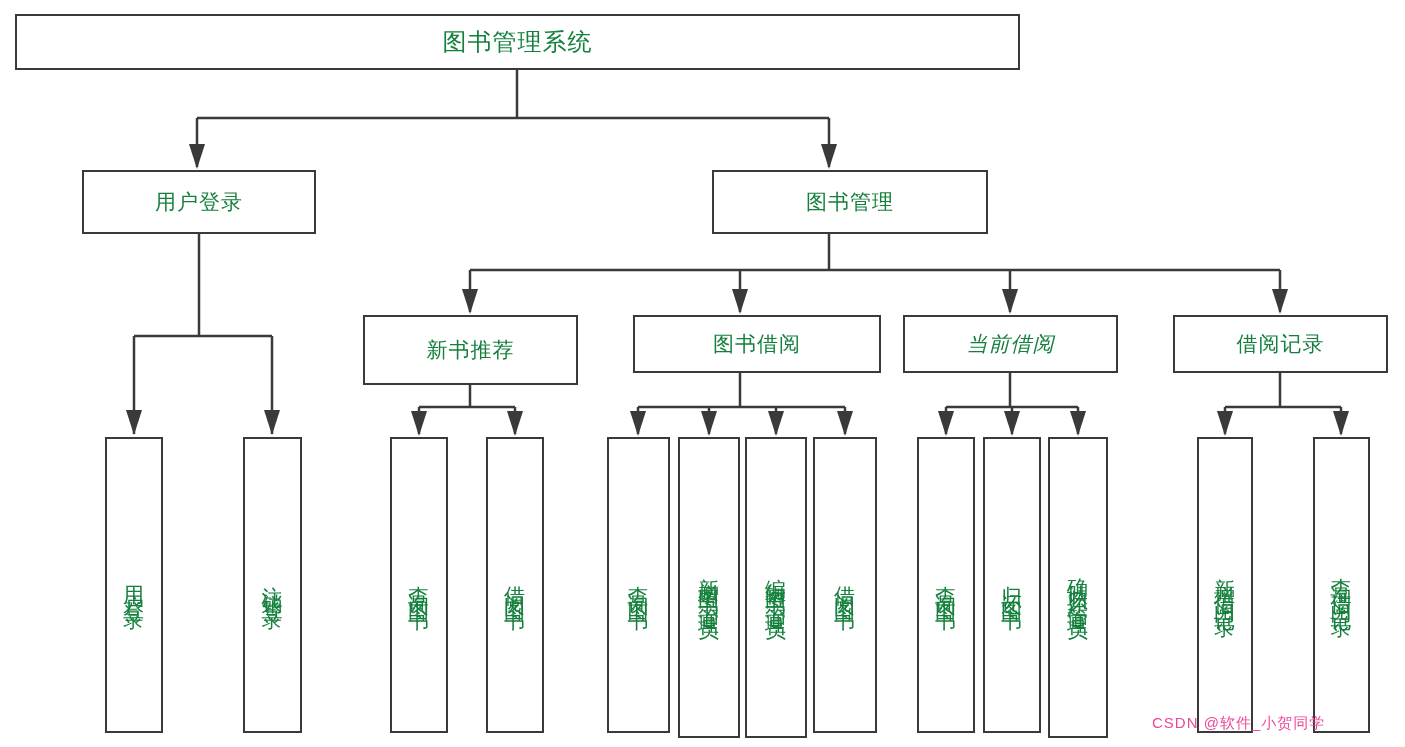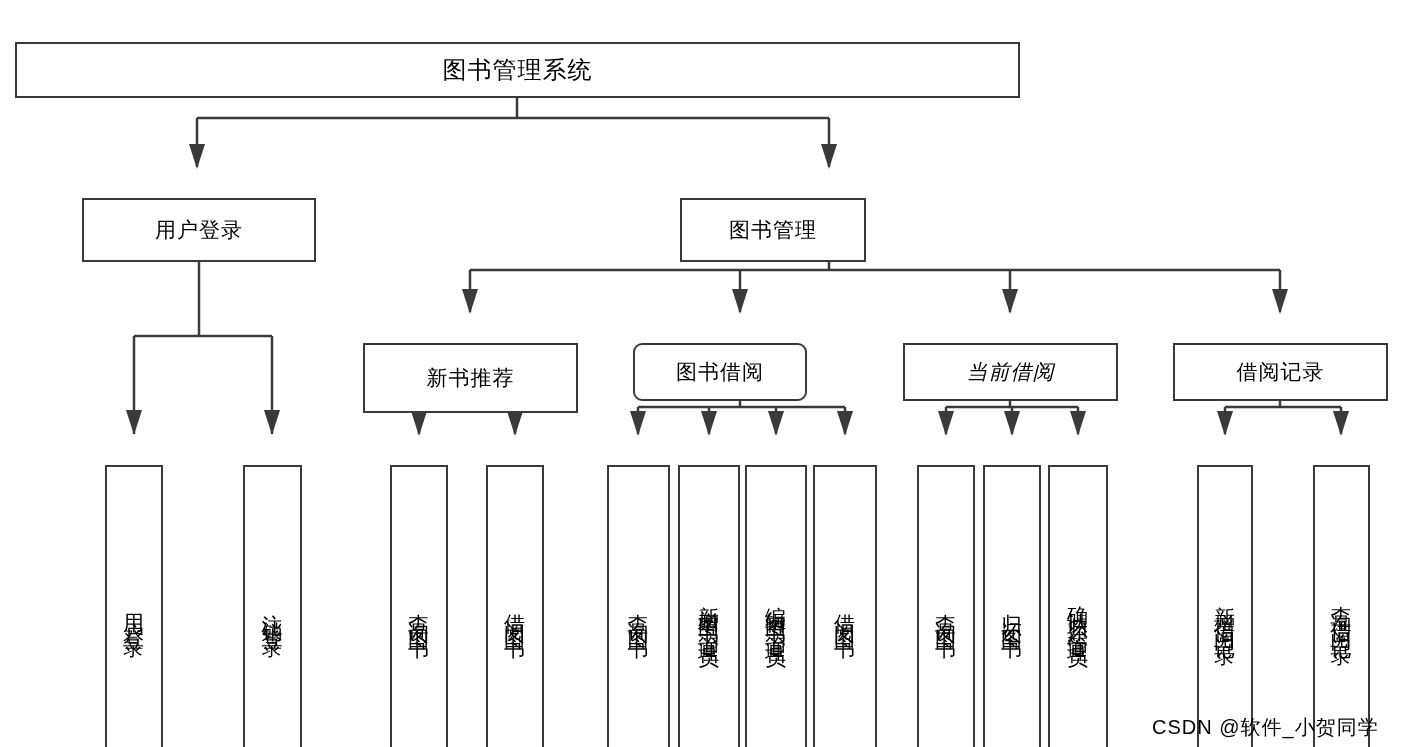--- a/index.html
+++ b/index.html
@@ -23,40 +23,39 @@
     pointer-events: none;
   }
   .box {
     position: absolute;
     box-sizing: border-box;
     border: 2px solid #3a3a3a;
     background: #ffffff;
     display: flex;
     align-items: center;
     justify-content: center;
-    color: #000000;
+    color: #15803d;
     text-align: left;
-    margin-top: 28px;
   }
   .box.root  { font-size: 24px; letter-spacing: 1px; }
   .box.branch{ font-size: 21px; letter-spacing: 1px; }
   .box.leaf {
     writing-mode: vertical-lr;
     text-orientation: upright;
     font-size: 21px;
     letter-spacing: 8px;
     line-height: 1;
     padding: 4px 0;
   }
   .watermark {
     position: absolute;
     left: 1152px;
     top: 714px;
-    font-size: 20px;
-    color: #000000;
+    font-size: 15px;
+    color: #ec4899;
     letter-spacing: 1px;
     white-space: nowrap;
     z-index: 5;
   }
 </style>
 </head>
 <body>
 
 <div class="canvas">
 
@@ -137,24 +136,24 @@
       <path d="M1012,436 L1004,411 L1020,411 Z"></path>
       <path d="M1078,436 L1070,411 L1086,411 Z"></path>
       <path d="M1225,436 L1217,411 L1233,411 Z"></path>
       <path d="M1341,436 L1333,411 L1349,411 Z"></path>
     </g>
   </svg>
 
   <div class="box root" style="left:15px; top:14px; width:1005px; height:56px;">图书管理系统</div>
 
   <div class="box branch" style="left:82px; top:170px; width:234px; height:64px;">用户登录</div>
-  <div class="box branch" style="left:680px; top:170px; width:186px; height:64px;">图书管理</div>
+  <div class="box branch" style="left:712px; top:170px; width:276px; height:64px;">图书管理</div>
 
   <div class="box branch" style="left:363px; top:315px; width:215px; height:70px;">新书推荐</div>
-  <div class="box branch" style="left:633px; top:315px; width:174px; height:58px;border-radius:9px;">图书借阅</div>
+  <div class="box branch" style="left:633px; top:315px; width:248px; height:58px;">图书借阅</div>
   <div class="box branch" style="left:903px; top:315px; width:215px; height:58px;font-style:italic;">当前借阅</div>
   <div class="box branch" style="left:1173px; top:315px; width:215px; height:58px;">借阅记录</div>
 
   <div class="box leaf" style="left:105px; top:437px; width:58px; height:296px;">用户登录</div>
   <div class="box leaf" style="left:243px; top:437px; width:59px; height:296px;">注销登录</div>
 
   <div class="box leaf" style="left:390px; top:437px; width:58px; height:296px;">查询图书</div>
   <div class="box leaf" style="left:486px; top:437px; width:58px; height:296px;">借阅图书</div>
 
   <div class="box leaf" style="left:607px; top:437px; width:63px; height:296px;">查询图书</div>

